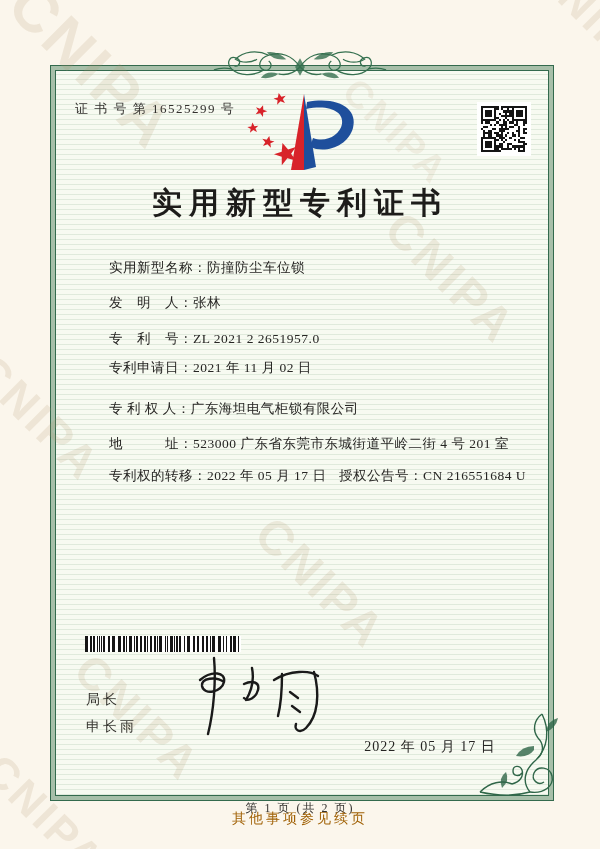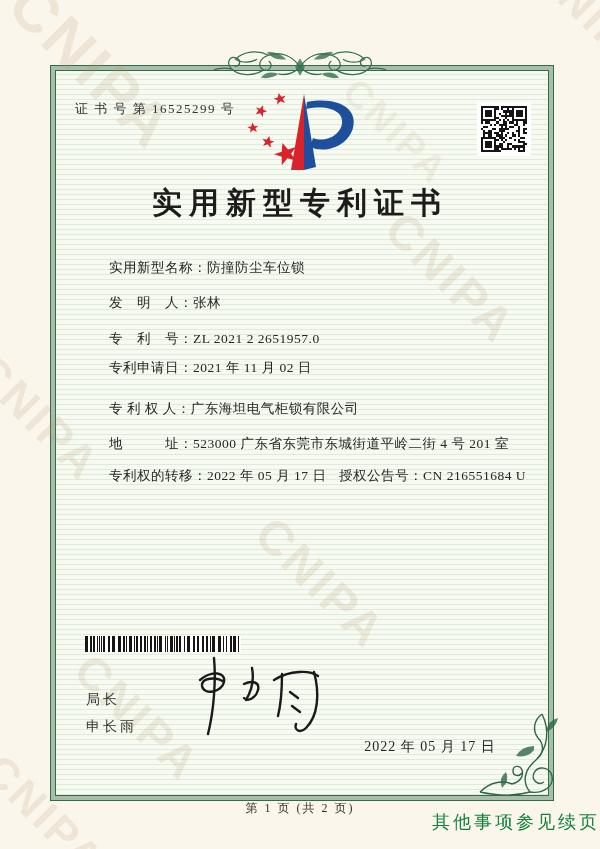--- a/index.html
+++ b/index.html
@@ -42,22 +42,22 @@
   .barcode span{height:100%;display:block;}
   .officials{position:absolute;left:86px;top:686px;
              font-family:"Liberation Sans","DejaVu Sans",sans-serif;
              font-size:14px;letter-spacing:3px;color:#35342f;line-height:27px;}
   .officials div{white-space:nowrap;}
   .signature{position:absolute;left:178px;top:650px;}
   .issue-date{position:absolute;left:340px;top:738px;width:180px;text-align:center;
               font-size:14px;letter-spacing:1px;color:#262523;}
   .pageno{position:absolute;left:0;top:800px;width:100%;text-align:center;
           font-size:12px;letter-spacing:2px;color:#33312e;}
-  .contnote{position:absolute;left:0;top:810px;width:100%;text-align:right;
-            font-size:18px;letter-spacing:3px;color:#15803d;}
+  .contnote{position:absolute;left:0;top:810px;width:100%;text-align:center;
+            font-size:14px;letter-spacing:3px;color:#a16207;}
 </style>
 </head>
 <body>
 
 <div class="page">
 
   <span class="wm" style="left:-10px;top:30px;font-size:62px;">CNIPA</span>
   <span class="wm" style="left:520px;top:-8px;font-size:44px;">CNIPA</span>
   <span class="wm" style="left:330px;top:110px;font-size:38px;color:rgba(178,148,104,0.12);">CNIPA</span>
   <span class="wm" style="left:370px;top:250px;font-size:48px;">CNIPA</span>

